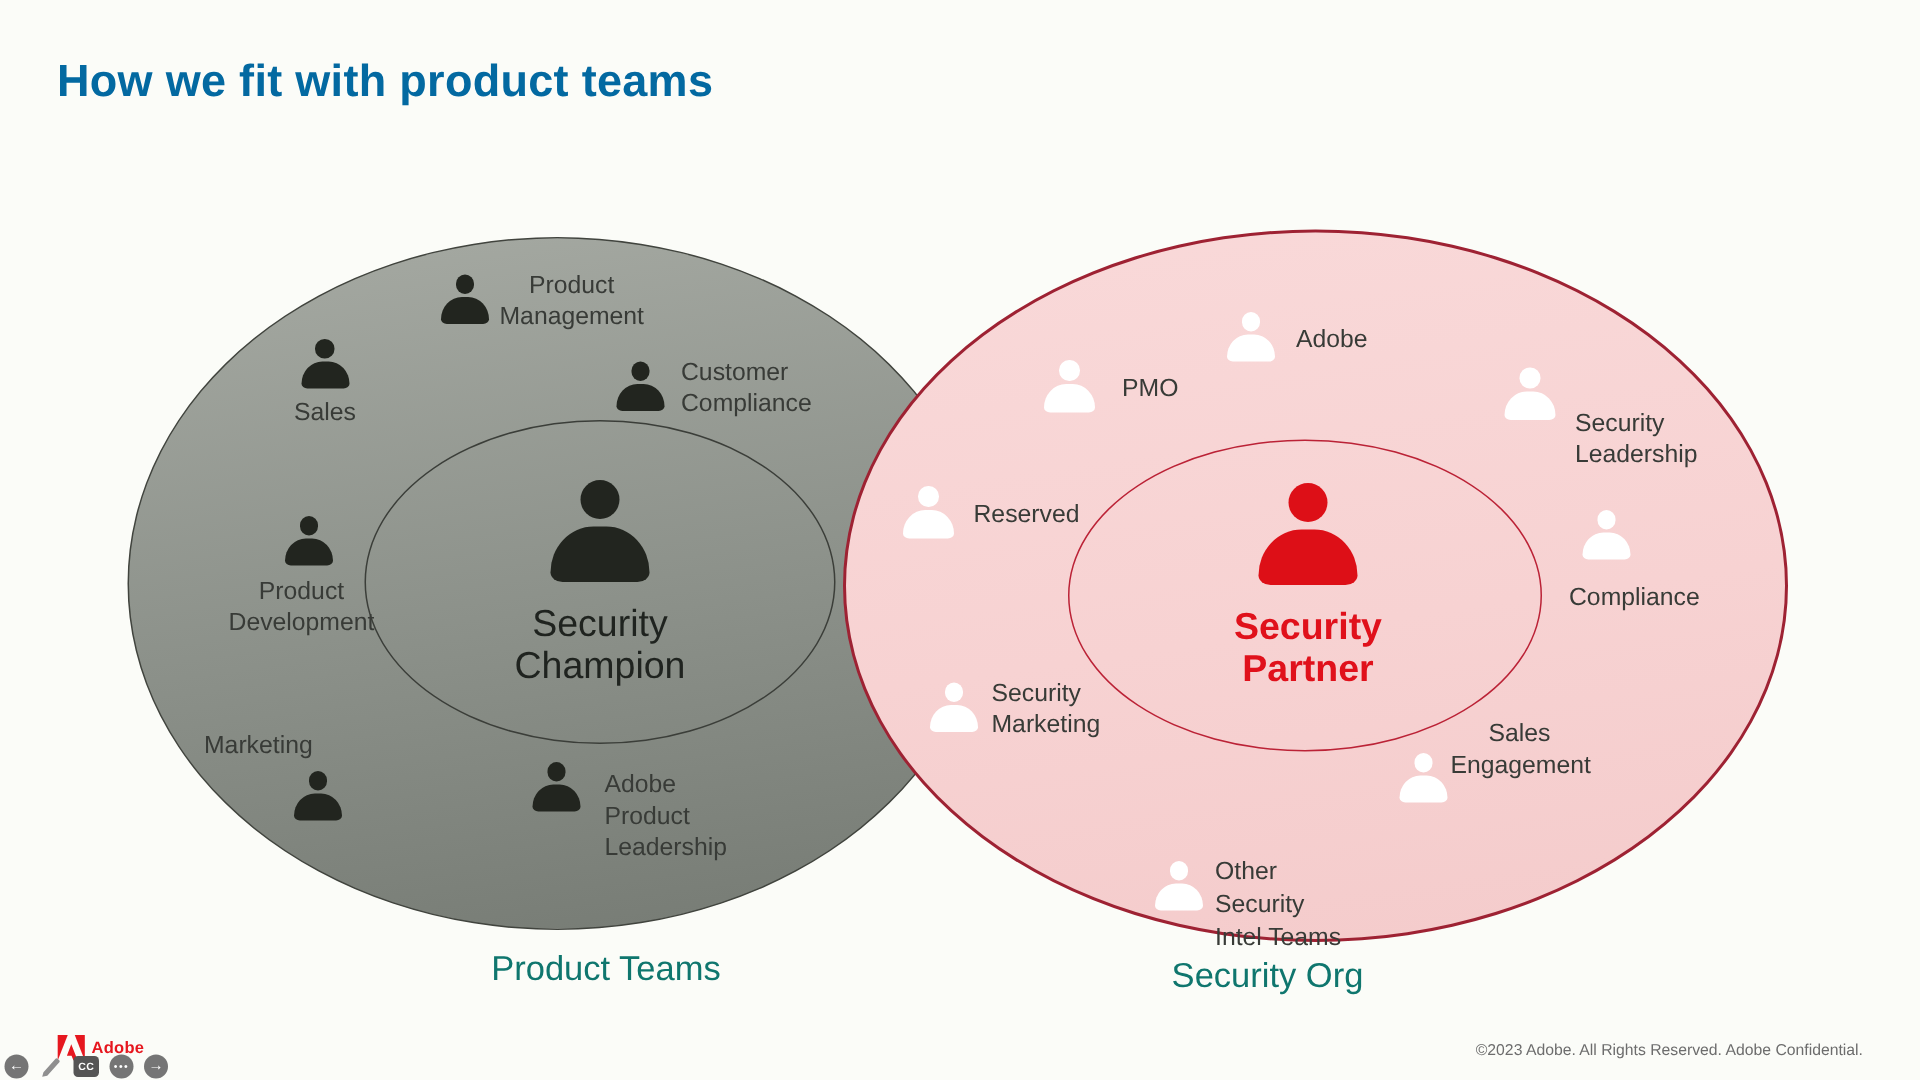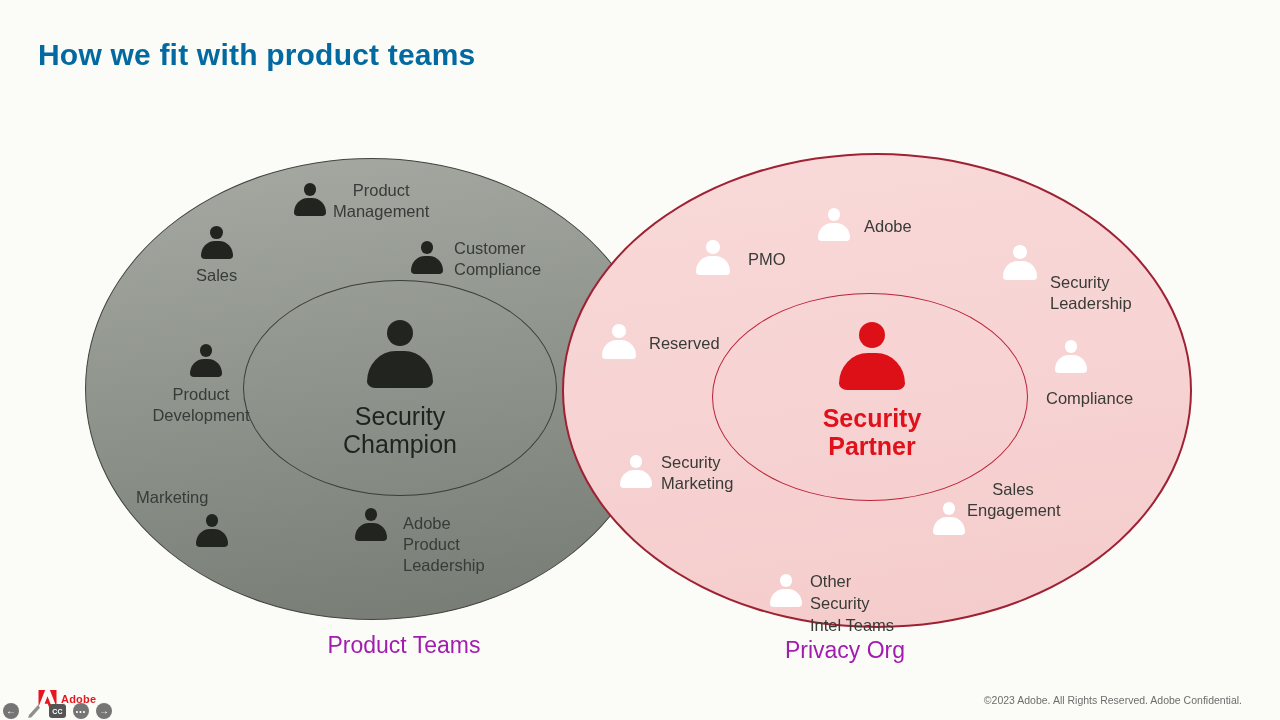--- a/index.html
+++ b/index.html
@@ -38,21 +38,21 @@
   .m-row{flex-direction:row;align-items:center;}
   .m-row-top{flex-direction:row;align-items:flex-start;}
   .m-col{flex-direction:column;}
   .m-free{display:block;}
   .m-free > *{position:absolute;}
 
   .center-group{position:absolute;display:flex;flex-direction:column;align-items:center;text-align:center;}
   .center-label{white-space:pre-line;font-size:25px;line-height:28px;margin-top:8px;font-weight:500;color:#1f231f;}
   .center-label.red{color:#e0111b;font-weight:700;}
 
-  .group-label{position:absolute;width:220px;text-align:center;font-size:23px;color:#a21caf;}
+  .group-label{position:absolute;width:220px;text-align:center;font-size:23px;color:#0f766e;}
 
   
   .copyright{position:absolute;right:38px;top:694px;font-size:10.5px;color:#6d6d6d;}
   .brand{position:absolute;left:38px;top:690px;display:flex;align-items:flex-start;}
   .brand .brand-text{font-size:11px;font-weight:700;color:#e6171f;margin:3px 0 0 4px;letter-spacing:.2px;}
   .controls{position:absolute;left:3px;top:703px;display:flex;align-items:center;gap:7px;}
   .ctl{width:16px;height:16px;border-radius:50%;background:#757575;color:#fff;border:none;padding:0;
     display:flex;align-items:center;justify-content:center;font-size:10px;line-height:1;cursor:pointer;}
   .ctl.badge{border-radius:3px;background:#555;width:17px;height:14px;font-size:7px;font-weight:700;letter-spacing:.3px;}
   .ctl.dots{font-size:7px;letter-spacing:1px;}
@@ -204,21 +204,21 @@
   <div class="center-group" style="left:792px;top:322px;width:160px;">
     <span class="person p-lg ink-red">
         <span class="ph"></span>
         <span class="pb"></span>
       </span>
     <span class="center-label red">Security
 Partner</span>
   </div>
 
   <div class="group-label" style="left:294px;top:632px;">Product Teams</div>
-  <div class="group-label" style="left:735px;top:637px;">Privacy Org</div>
+  <div class="group-label" style="left:735px;top:637px;">Security Org</div>
 
   <div class="brand">
     <svg width="19" height="17" viewBox="0 0 24 22.6">
       <path fill="#e6171f" d="M8.9 0H0v22.6L8.9 0z"></path>
       <path fill="#e6171f" d="M15.1 0H24v22.6L15.1 0z"></path>
       <path fill="#e6171f" d="M12.03 8.3l5.69 14.3h-3.75l-1.69-4.26H8.13l3.9-10.04z"></path>
     </svg>
     <span class="brand-text">Adobe</span>
   </div>
 

